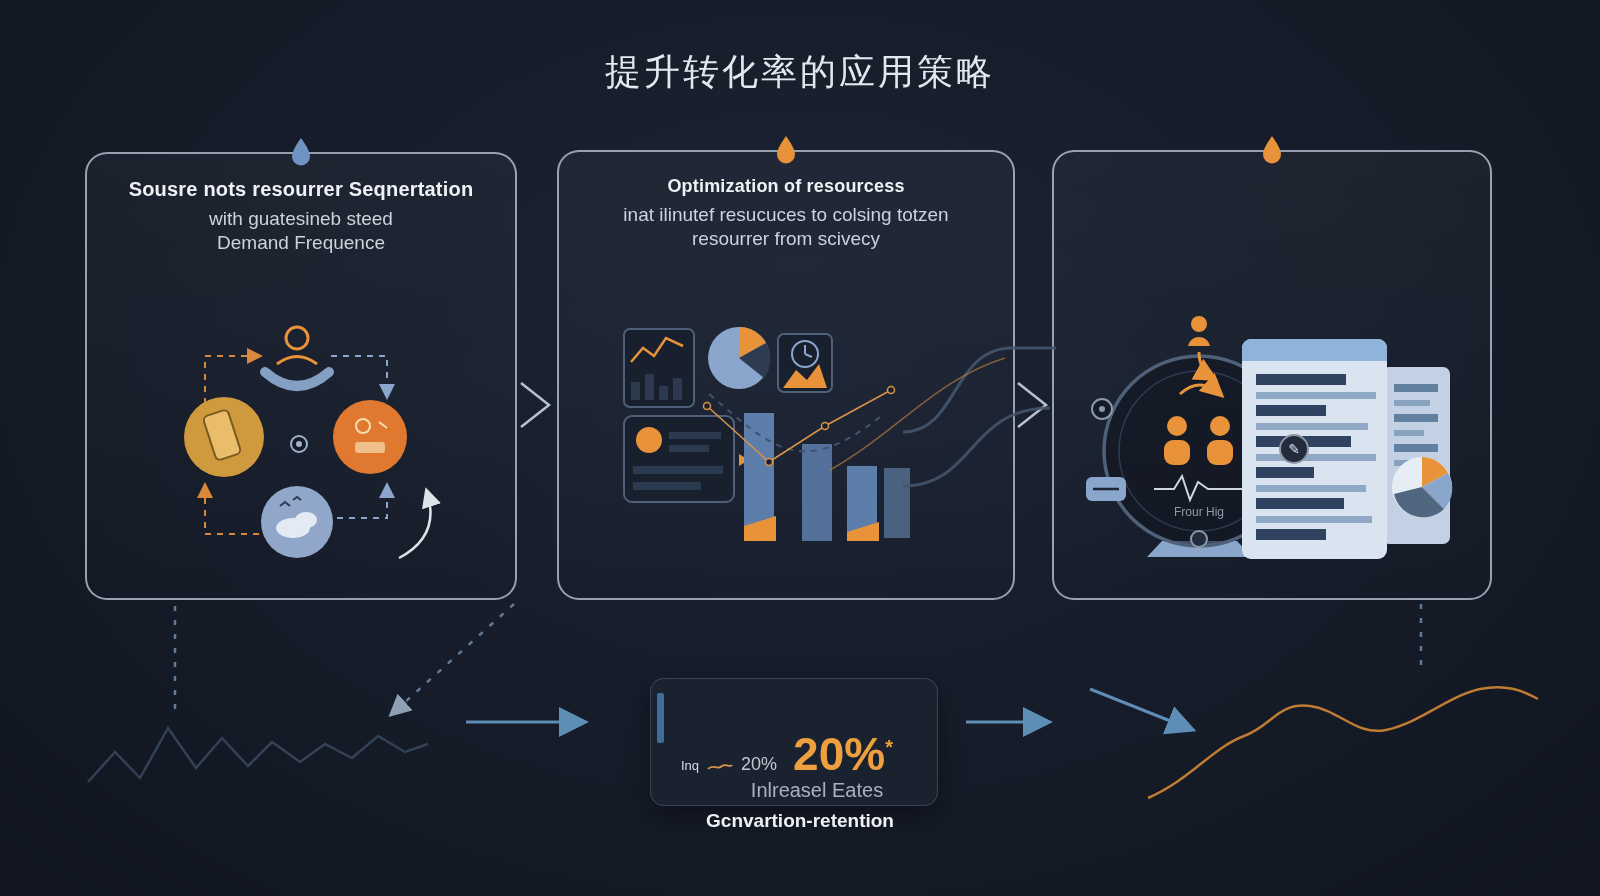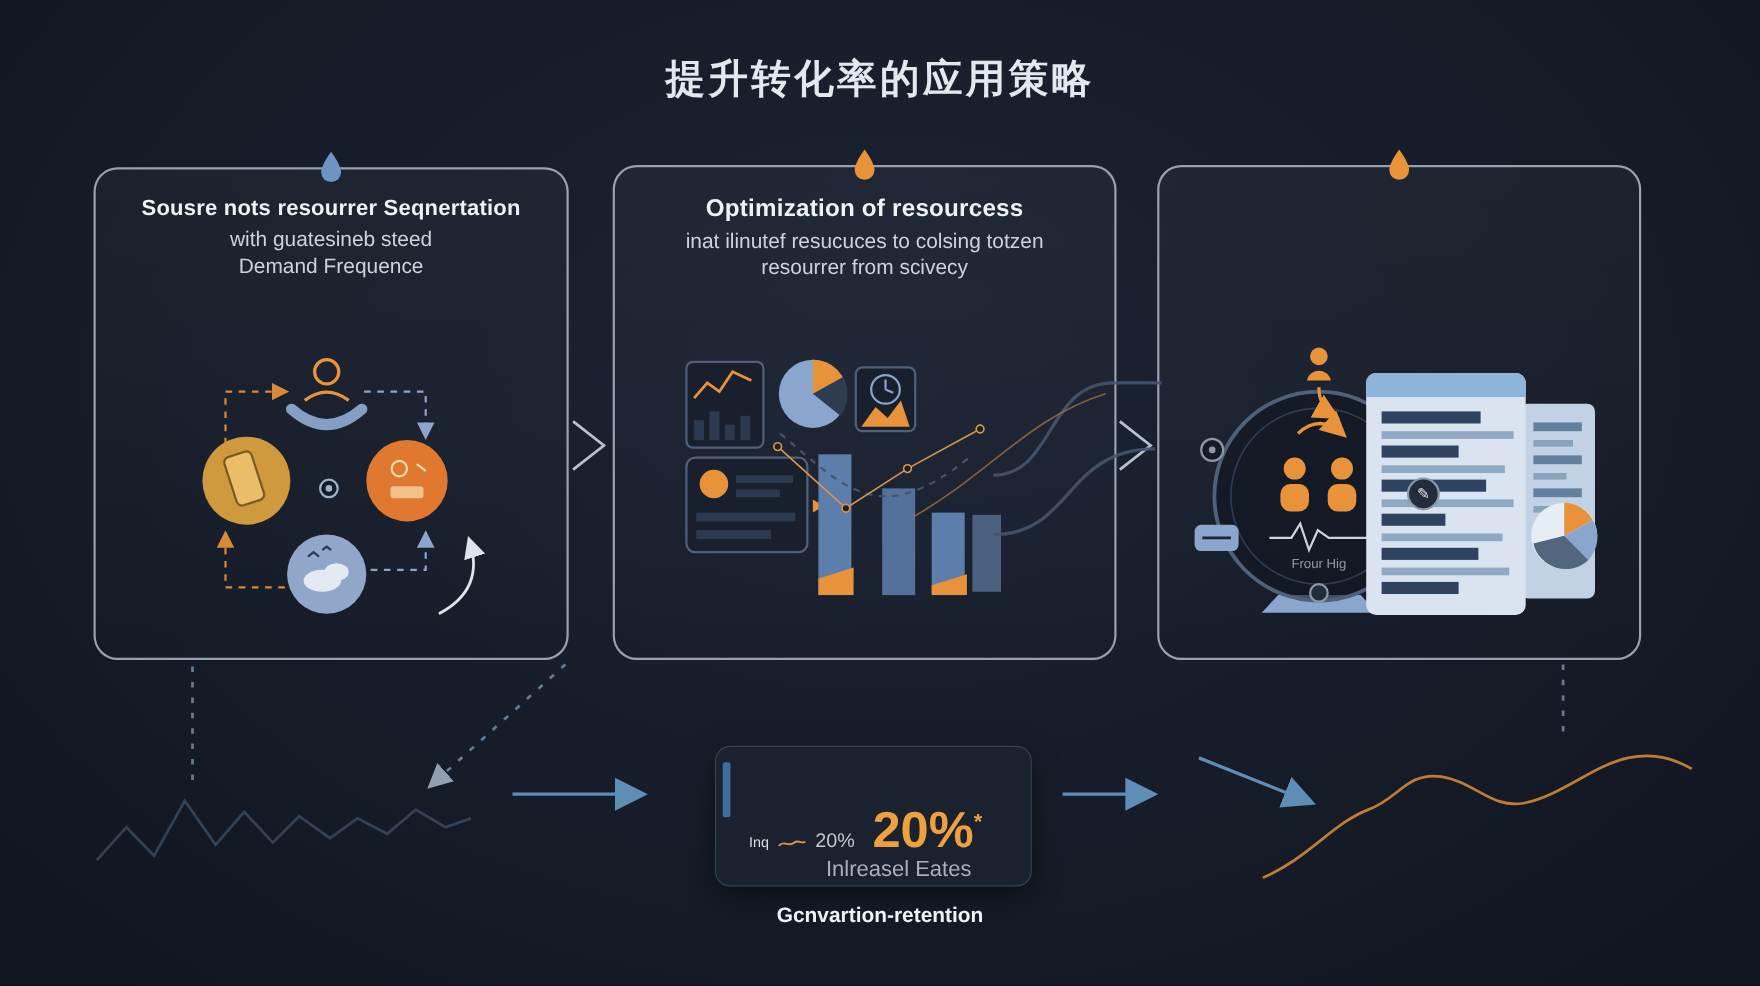--- a/index.html
+++ b/index.html
@@ -1,39 +1,39 @@
 <!DOCTYPE html>
 <html><head>
 <meta charset="utf-8">
 <style>
   html,body{margin:0;padding:0;background:#0b0f17;}
   body{display:flex;justify-content:center;font-family:"Liberation Sans", sans-serif;}
   .canvas{position:relative;width:1600px;height:896px;overflow:hidden;
     background:radial-gradient(ellipse at 50% 38%, #1b2333 0%, #161c29 52%, #10151f 100%);}
   .page-title{position:absolute;top:48px;left:0;width:100%;text-align:center;
-    font-size:36px;font-weight:700;letter-spacing:3px;color:#e3e7ee;}
+    font-size:36px;font-weight:400;letter-spacing:3px;color:#e3e7ee;}
   .card{position:absolute;box-sizing:border-box;border:2px solid rgba(184,194,209,0.8);
     border-radius:22px;background:linear-gradient(180deg, rgba(255,255,255,0.035), rgba(255,255,255,0.004));}
   .drop{position:absolute;top:-17px;left:50%;transform:translateX(-50%);}
   .card-head{padding:24px 18px 0 18px;}
-  .ct{text-align:center;font-weight:700;font-size:22px;color:#eef1f5;letter-spacing:.2px;}
+  .ct{text-align:center;font-weight:700;font-size:18px;color:#eef1f5;letter-spacing:.2px;}
   .cl{text-align:center;font-size:19px;color:#ccd3dd;margin-top:7px;}
   .illus{position:absolute;left:0;bottom:4px;}
   .overlay{position:absolute;left:0;top:0;pointer-events:none;}
   .panel{position:absolute;left:650px;top:678px;width:288px;height:128px;box-sizing:border-box;
     background:rgba(27,34,48,0.93);border:1px solid rgba(130,145,165,0.3);border-radius:14px;
     box-shadow:0 8px 26px rgba(0,0,0,0.4);}
   .panel-bar{position:absolute;left:6px;top:14px;width:7px;height:50px;background:#3f6e9c;border-radius:2px;}
   .p-row1{display:flex;align-items:baseline;gap:8px;padding:12px 16px 0 30px;}
   .p-prefix{font-size:13px;color:#d8dee6;}
   .p-small{font-size:18px;color:#cfd6de;opacity:.92;}
   .p-big{font-size:46px;font-weight:700;color:#efa03e;line-height:1;margin-left:8px;margin-top:40px;}
   .p-ast{font-size:20px;color:#efa03e;vertical-align:super;}
   .p-sub{font-size:20px;color:#a8b1bd;text-align:center;padding-left:46px;margin-top:2px;}
-  .p-cap{font-size:19px;font-weight:700;color:#eef1f5;text-align:center;padding-left:12px;margin-top:20px;}
+  .p-cap{font-size:19px;font-weight:700;color:#eef1f5;text-align:center;padding-left:12px;margin-top:8px;}
   .squiggle{position:relative;top:2px;}
 </style>
 </head>
 <body>
 
 <div class="canvas">
 
   <div class="page-title">提升转化率的应用策略</div>
 
   <div class="card" style="left:85px;top:152px;width:432px;height:448px;">

